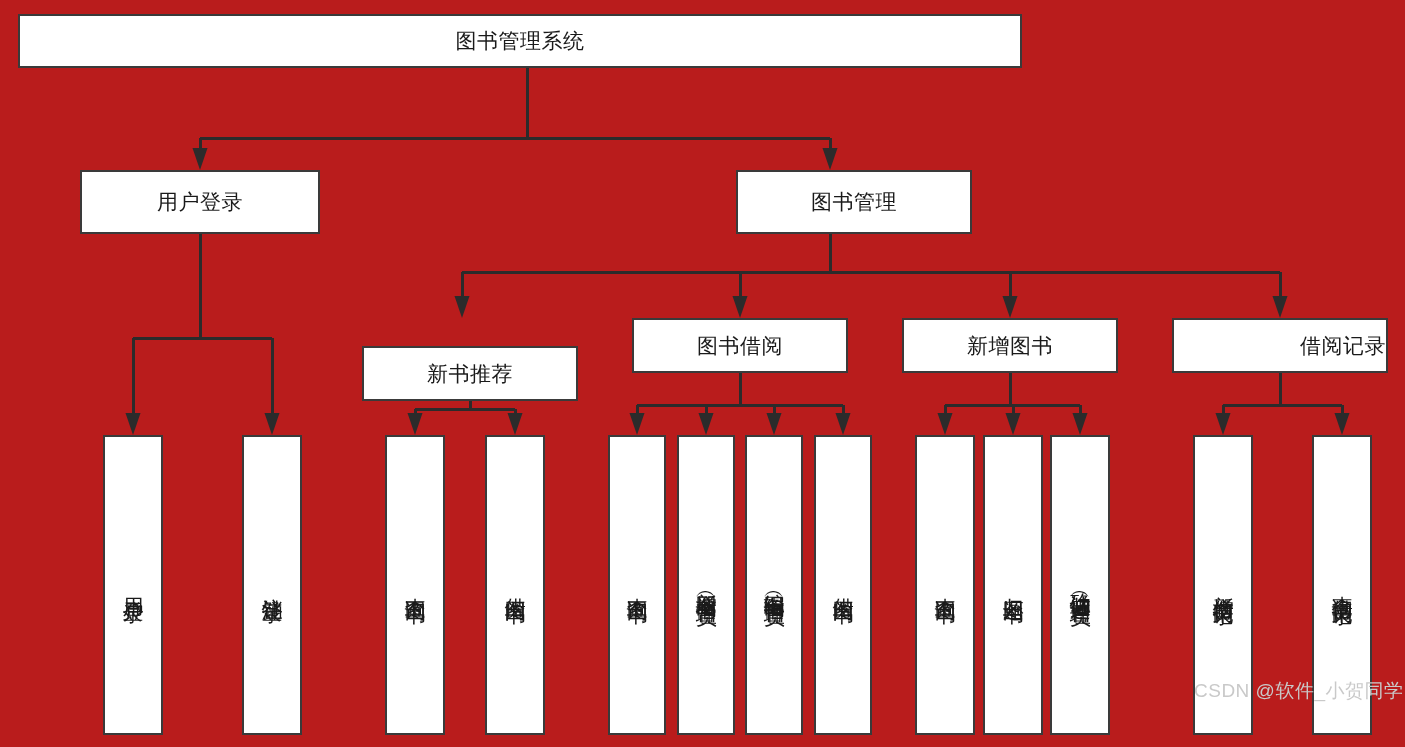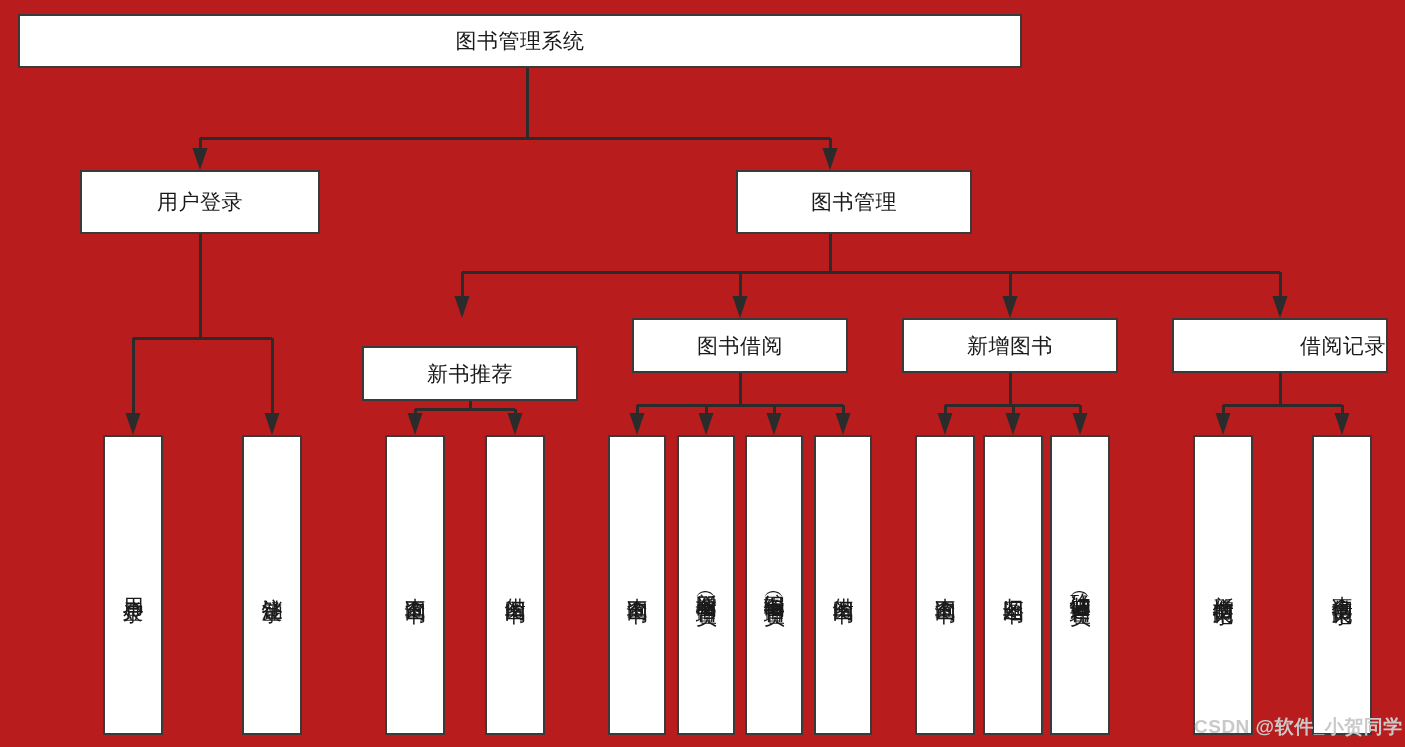--- a/index.html
+++ b/index.html
@@ -180,14 +180,14 @@
       <div class="node-box vertical" style="left: 1050px; top: 435px; width: 60px; height: 300px; border-color: rgb(58, 58, 58); background: rgb(255, 255, 255);">
         <span class="node-label" style="color: rgb(26, 26, 26);">确认归还（管理员）</span>
       </div>
       <div class="node-box vertical" style="left: 1193px; top: 435px; width: 60px; height: 300px; border-color: rgb(58, 58, 58); background: rgb(255, 255, 255);">
         <span class="node-label" style="color: rgb(26, 26, 26);">新增借阅记录</span>
       </div>
       <div class="node-box vertical" style="left: 1312px; top: 435px; width: 60px; height: 300px; border-color: rgb(58, 58, 58); background: rgb(255, 255, 255);">
         <span class="node-label" style="color: rgb(26, 26, 26);">查询借阅记录</span>
       </div>
     </div>
-  <div class="watermark" style="left: 1194px; top: 714px; color: rgb(201, 201, 201); font-weight: bold;">CSDN @软件_小贺同学</div>
+  <div class="watermark" style="left: 1194px; top: 678px; color: rgb(201, 201, 201);">CSDN @软件_小贺同学</div>
 </div>
 
 </body></html>

